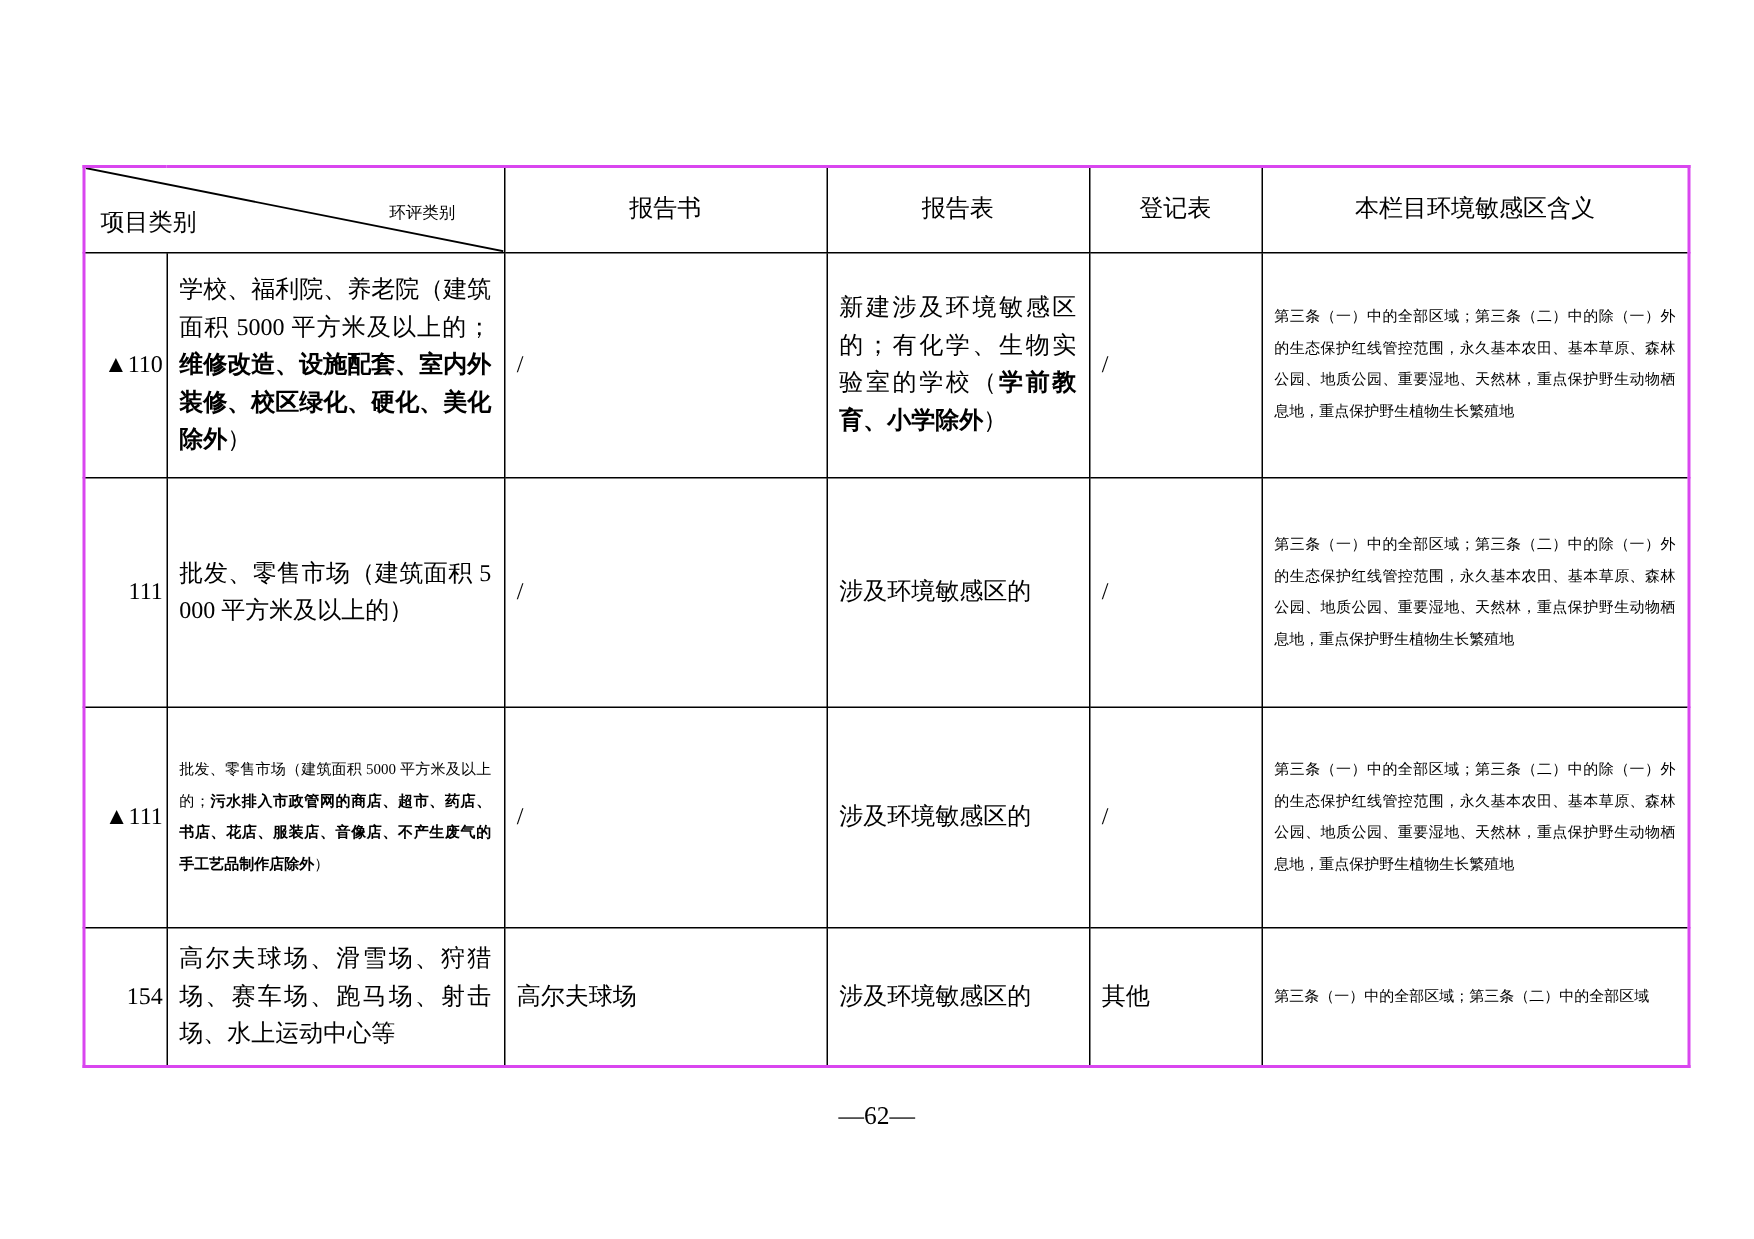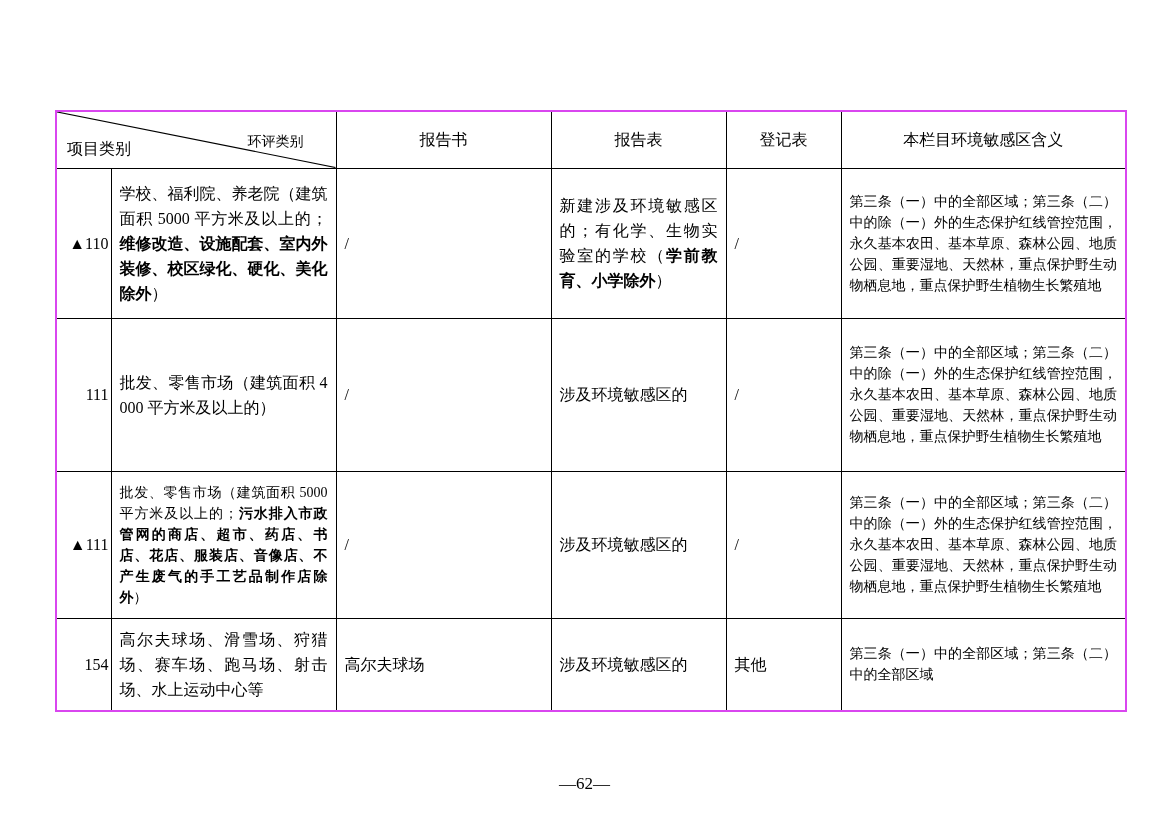--- a/index.html
+++ b/index.html
@@ -54,48 +54,47 @@
     left: 10px;
     top: 27px;
     font-size: 16px;
     line-height: 20px;
     white-space: nowrap;
   }
   .corner .lab-right {
     position: absolute;
     right: 32px;
     top: 20px;
-    font-size: 14px;
+    font-size: 11px;
     line-height: 20px;
     white-space: nowrap;
     margin-left: 16px;
   }
   td.colhead {
     text-align: center;
     padding: 2px 4px;
   }
   td.num {
     text-align: right;
     padding: 2px 2px;
   }
   td.just {
     text-align: justify;
   }
   td.tight {
-    font-size: 14px;
+    font-size: 10px;
     line-height: 21px;
   }
   .page-number {
     position: absolute;
     left: 0;
     top: 734px;
     width: 100%;
     text-align: center;
     font-size: 17px;
-    margin-top: 40px;
   }
 </style>
 </head>
 <body>
 
 <table class="doc-table">
   <colgroup>
     <col style="width:55px">
     <col style="width:225px">
     <col style="width:215px">
@@ -122,21 +121,21 @@
       <td class="num">▲110</td>
       <td class="just"><span>学校、福利院、养老院（建筑面积 5000 平方米及以上的；</span><span style="font-weight: bold;">维修改造、设施配套、室内外装修、校区绿化、硬化、美化除外</span><span>）</span></td>
       <td>/</td>
       <td class="just"><span>新建涉及环境敏感区的；有化学、生物实验室的学校（</span><span style="font-weight: bold;">学前教育、小学除外</span><span>）</span></td>
       <td>/</td>
       <td class="just tight">第三条（一）中的全部区域；第三条（二）中的除（一）外的生态保护红线管控范围，永久基本农田、基本草原、森林公园、地质公园、重要湿地、天然林，重点保护野生动物栖息地，重点保护野生植物生长繁殖地</td>
     </tr>
 
     <tr class="r2">
       <td class="num">111</td>
-      <td class="just"><span>批发、零售市场（建筑面积 4000 平方米及以上的）</span></td>
+      <td class="just"><span>批发、零售市场（建筑面积 5000 平方米及以上的）</span></td>
       <td>/</td>
       <td class="just"><span>涉及环境敏感区的</span></td>
       <td>/</td>
       <td class="just tight">第三条（一）中的全部区域；第三条（二）中的除（一）外的生态保护红线管控范围，永久基本农田、基本草原、森林公园、地质公园、重要湿地、天然林，重点保护野生动物栖息地，重点保护野生植物生长繁殖地</td>
     </tr>
 
     <tr class="r3">
       <td class="num">▲111</td>
       <td class="just tight"><span>批发、零售市场（建筑面积 5000 平方米及以上的；</span><span style="font-weight: bold;">污水排入市政管网的商店、超市、药店、书店、花店、服装店、音像店、不产生废气的手工艺品制作店除外</span><span>）</span></td>
       <td>/</td>

